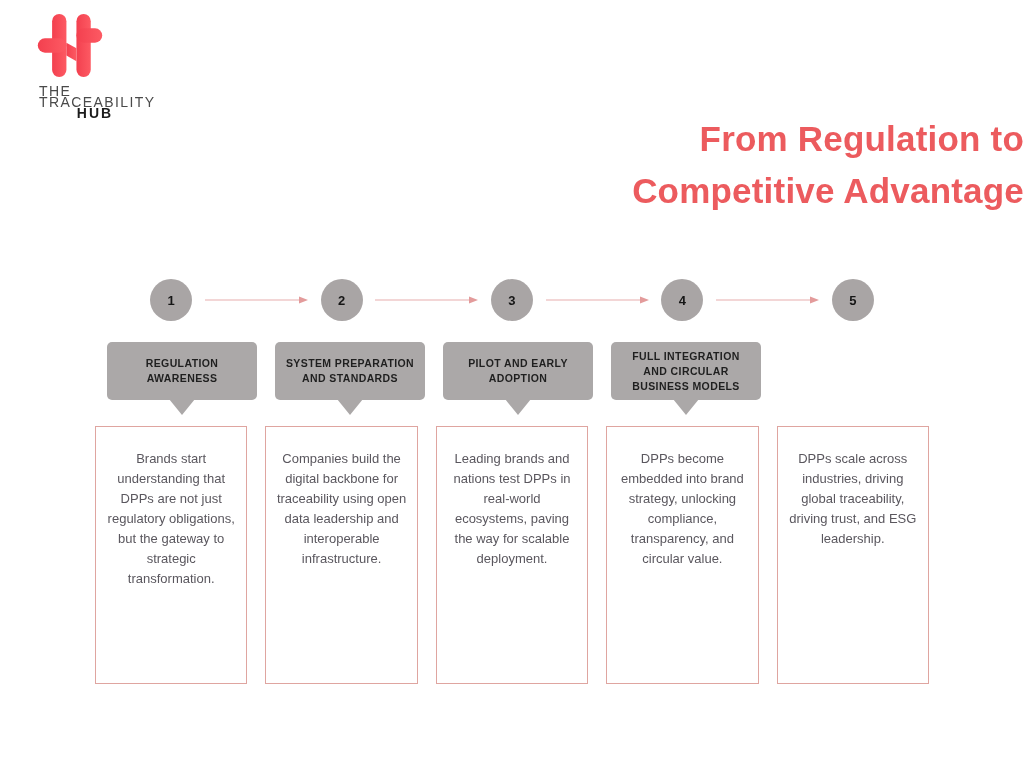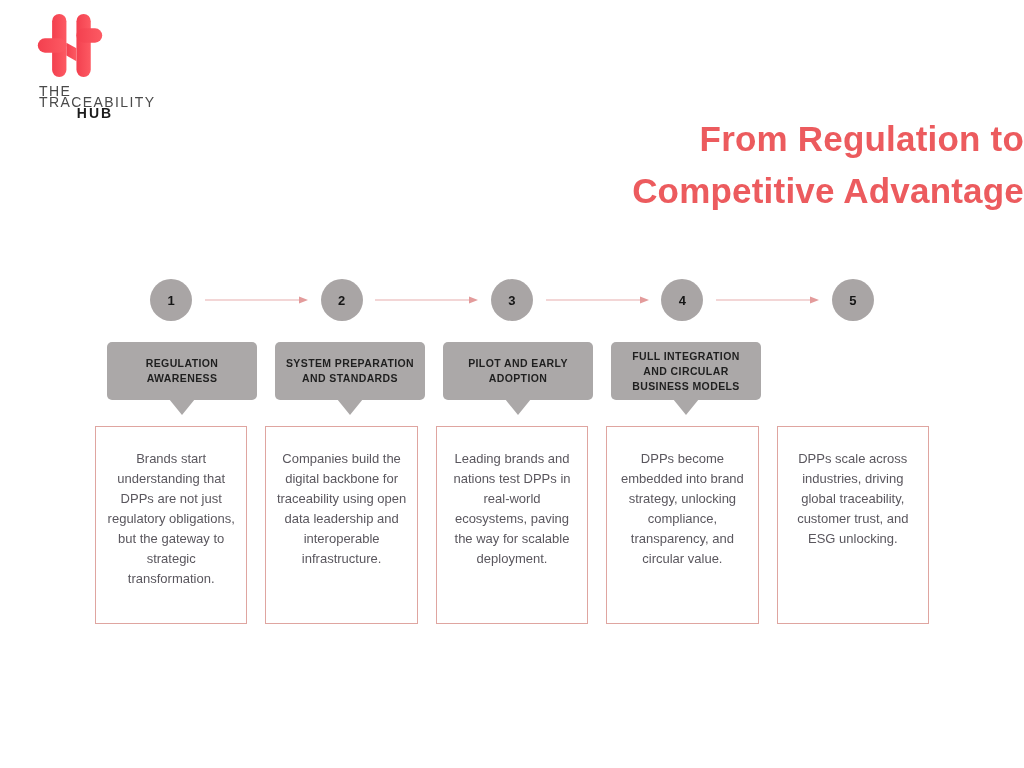--- a/index.html
+++ b/index.html
@@ -101,21 +101,21 @@
     width: 0; height: 0;
     border-left: 13px solid transparent;
     border-right: 13px solid transparent;
     border-top: 16px solid var(--header-gray, #ABA8A8);
     margin-top: -1px;
   }
 
   
   .cards-row { margin-top: 11px; }
   .step-card {
-    height: 198px;
+    height: 258px;
     background: #ffffff;
     border: 1px solid var(--card-border, #DFA5A0);
     padding: 22px 9px 20px 9px;
     text-align: center;
     font-size: 13px;
     line-height: 20px;
     color: var(--body-text, #5A575E);
   }
 </style>
 </head>
@@ -203,17 +203,17 @@
         <div class="header-box">FULL INTEGRATION AND CIRCULAR BUSINESS MODELS</div>
         <div class="header-pointer"></div>
       </div>
     </div>
 
     <div class="row cards-row">
       <div class="step-card">Brands start understanding that DPPs are not just regulatory obligations, but the gateway to strategic transformation.</div>
       <div class="step-card">Companies build the digital backbone for traceability using open data leadership and interoperable infrastructure.</div>
       <div class="step-card">Leading brands and nations test DPPs in real-world ecosystems, paving the way for scalable deployment.</div>
       <div class="step-card">DPPs become embedded into brand strategy, unlocking compliance, transparency, and circular value.</div>
-      <div class="step-card">DPPs scale across industries, driving global traceability, customer trust, and ESG unlocking.</div>
+      <div class="step-card">DPPs scale across industries, driving global traceability, driving trust, and ESG leadership.</div>
     </div>
 
   </div>
 </div>
 
 </body></html>

